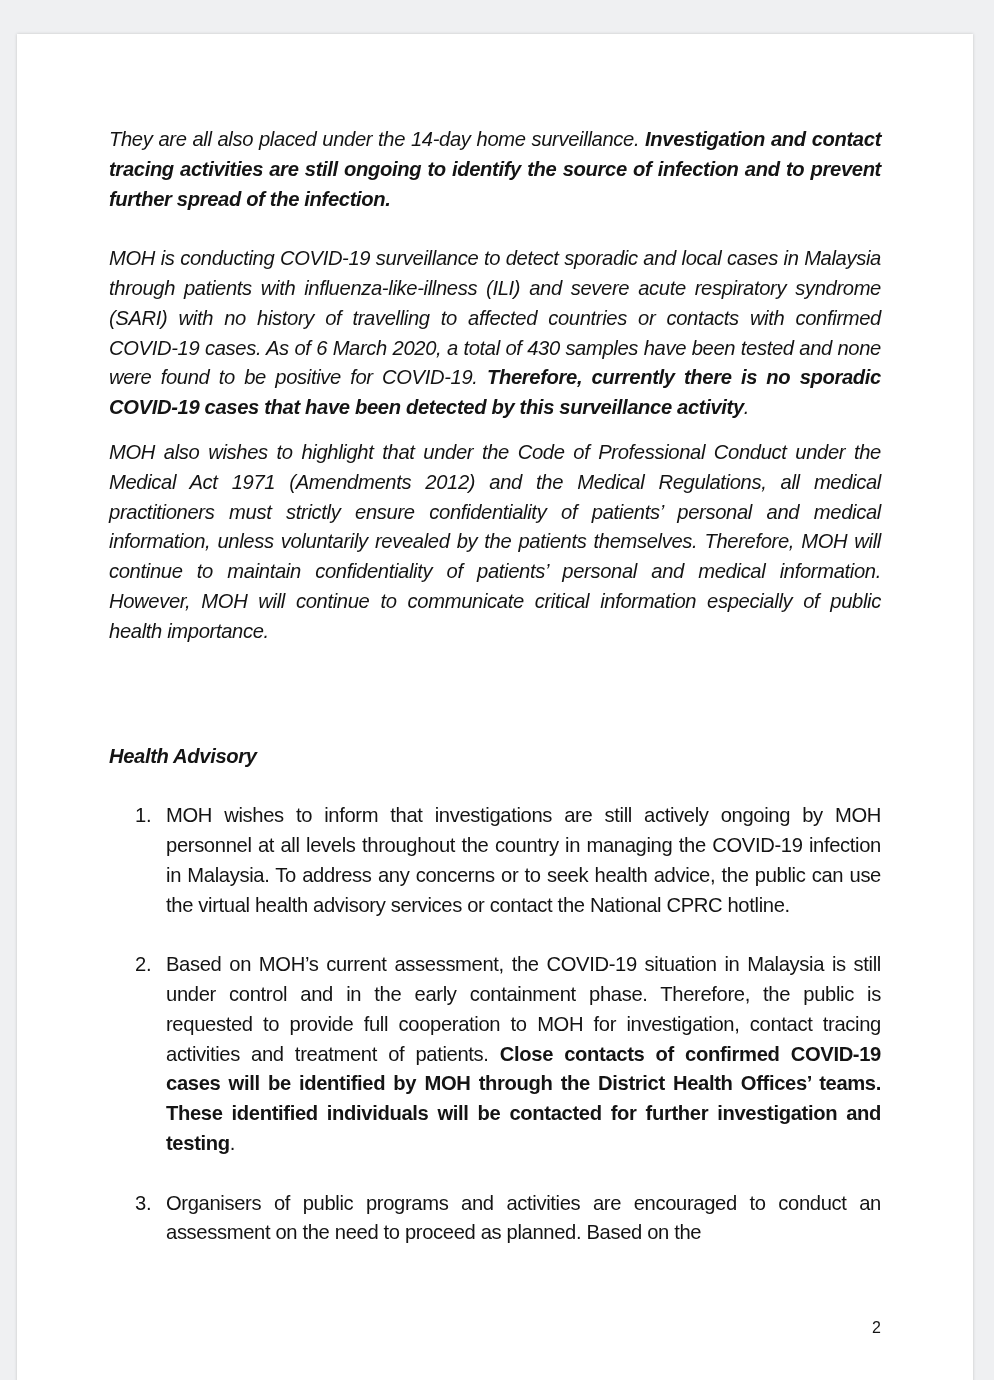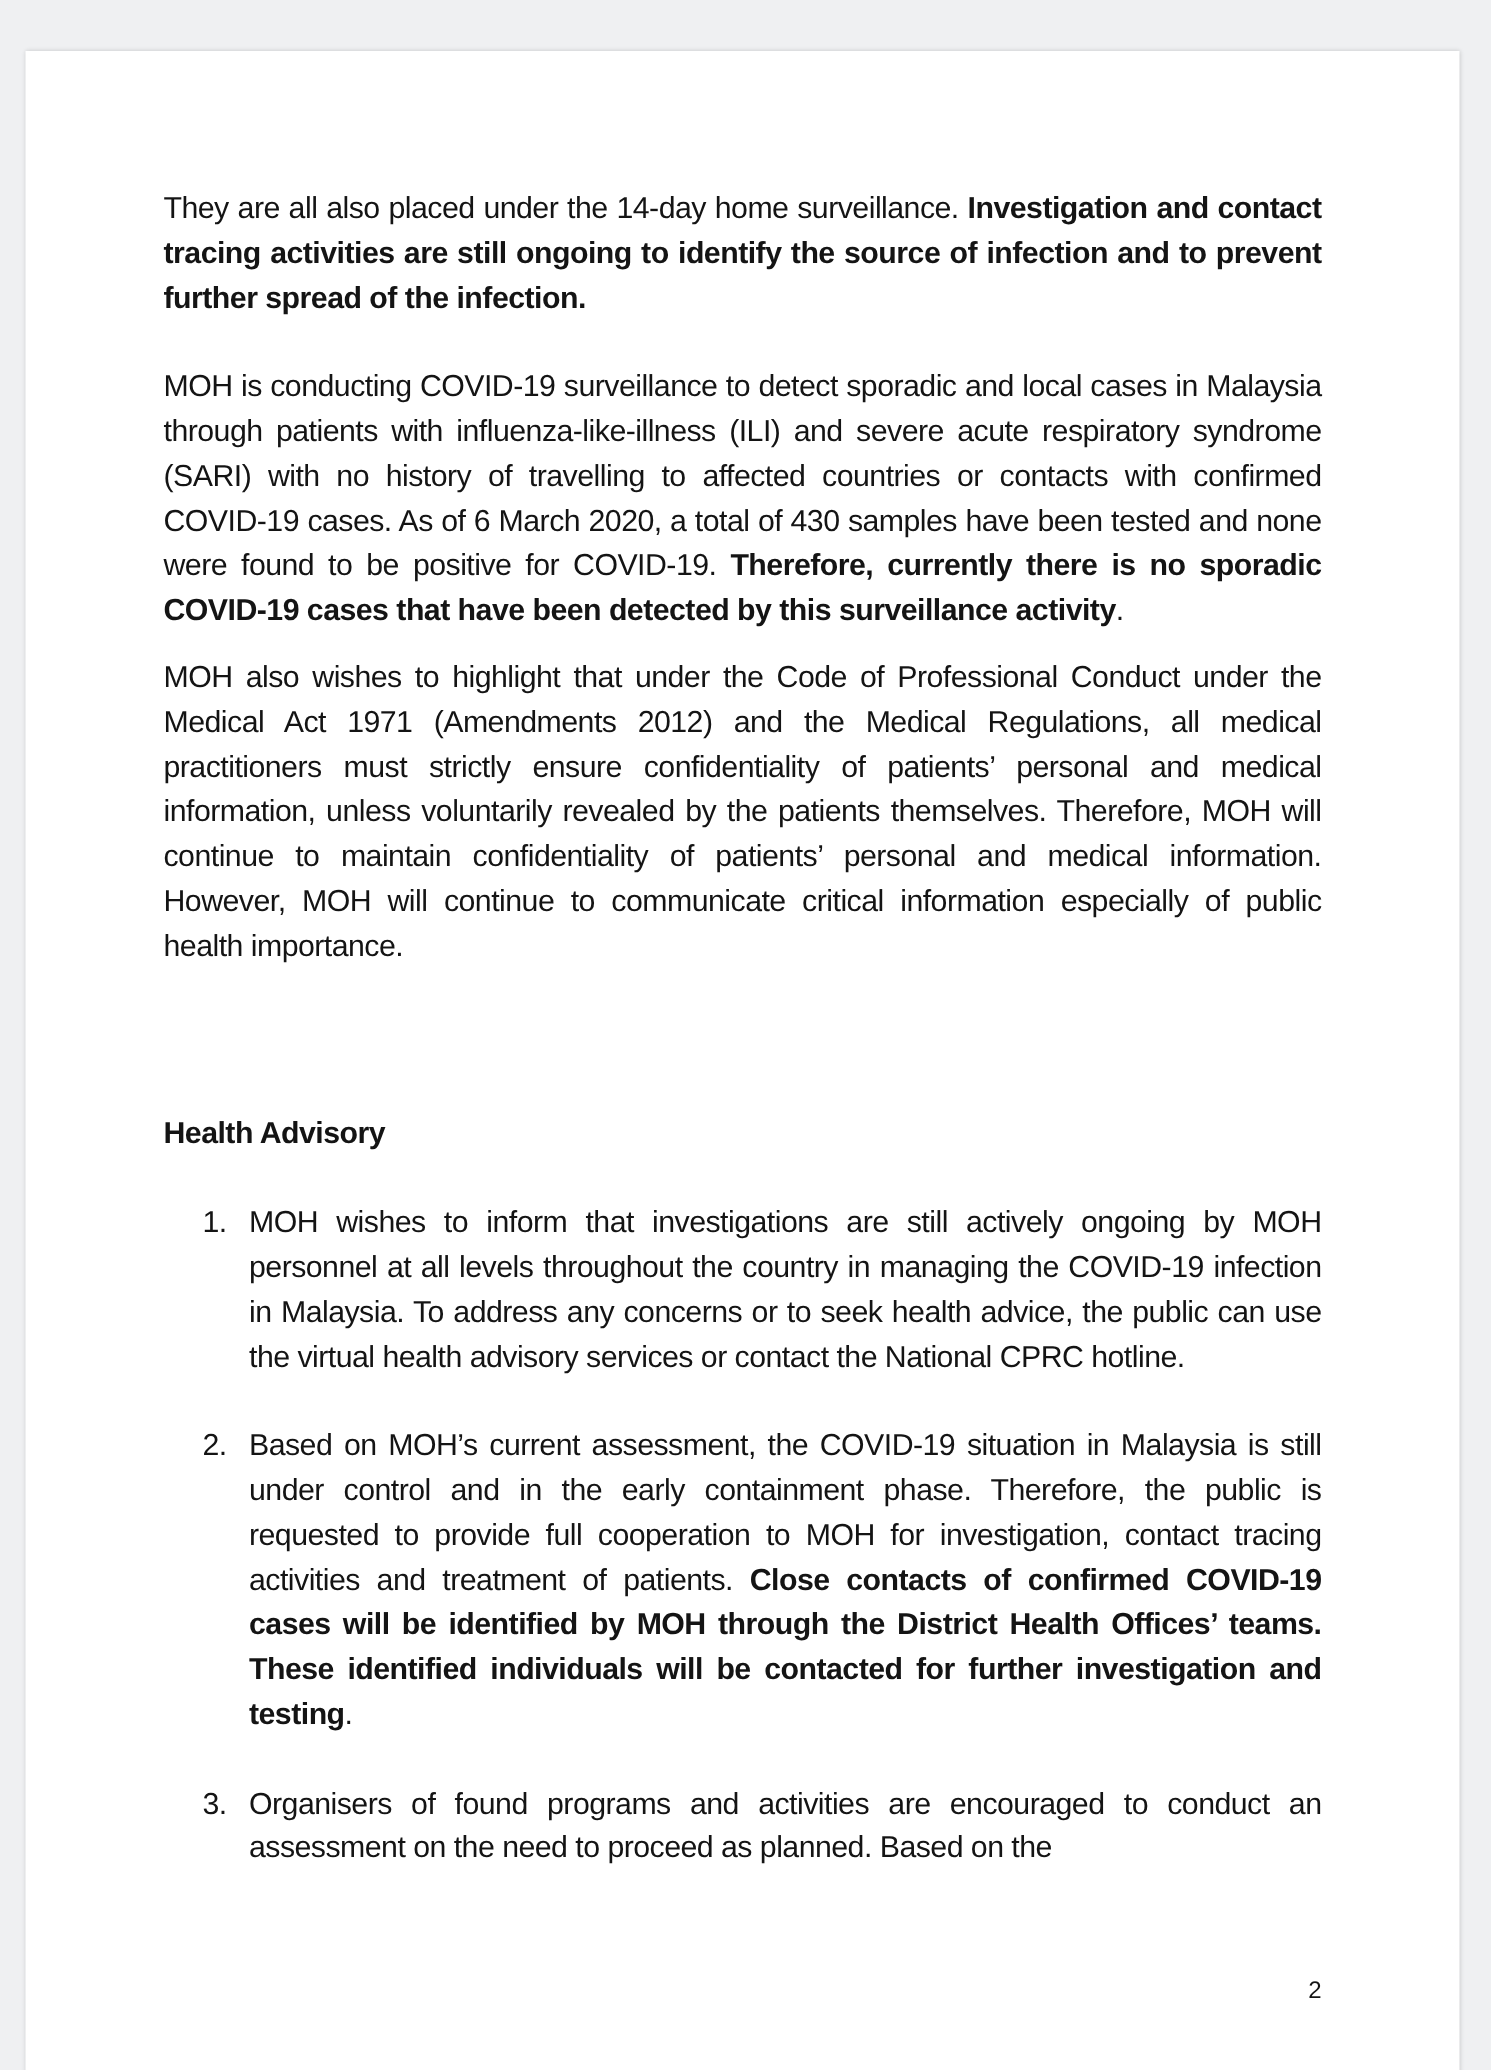--- a/index.html
+++ b/index.html
@@ -27,29 +27,31 @@
     font-family: "Liberation Sans", sans-serif;
     font-size: 20.2px;
     line-height: 29.8px;
     color: #141414;
   }
   p {
     margin: 0;
     text-align: justify;
     letter-spacing: -0.35px;
     word-spacing: 0px;
+    font-style: italic;
   }
   .p1 { margin-bottom: 29.8px; }
   .p2 { margin-bottom: 15px; }
   .p3 { margin-bottom: 95px; }
   b { font-weight: bold; }
   .heading {
     font-weight: bold;
     margin-bottom: 29.8px;
     letter-spacing: -0.35px;
+    font-style: italic;
   }
   ol {
     margin: 0;
     padding: 0;
     list-style: none;
   }
   ol li {
     position: relative;
     padding-left: 57px;
     margin-bottom: 29.8px;
@@ -85,19 +87,19 @@
     <div class="heading">Health Advisory</div>
 
     <ol>
       <li>
         <span class="num">1.</span><span>MOH wishes to inform that investigations are still actively ongoing by MOH personnel at all levels throughout the country in managing the COVID-19 infection in Malaysia. To address any concerns or to seek health advice, the public can use the virtual health advisory services or contact the National CPRC hotline.</span><b></b><span></span>
       </li>
       <li>
         <span class="num">2.</span><span>Based on MOH’s current assessment, the COVID-19 situation in Malaysia is still under control and in the early containment phase. Therefore, the public is requested to provide full cooperation to MOH for investigation, contact tracing activities and treatment of patients. </span><b>Close contacts of confirmed COVID-19 cases will be identified by MOH through the District Health Offices’ teams. These identified individuals will be contacted for further investigation and testing</b><span>.</span>
       </li>
       <li>
-        <span class="num">3.</span><span>Organisers of found programs and activities are encouraged to conduct an assessment on the need to proceed as planned. Based on the</span><b></b><span></span>
+        <span class="num">3.</span><span>Organisers of public programs and activities are encouraged to conduct an assessment on the need to proceed as planned. Based on the</span><b></b><span></span>
       </li>
     </ol>
   </div>
 
   <div class="page-number">2</div>
 </div>
 
 </body></html>

